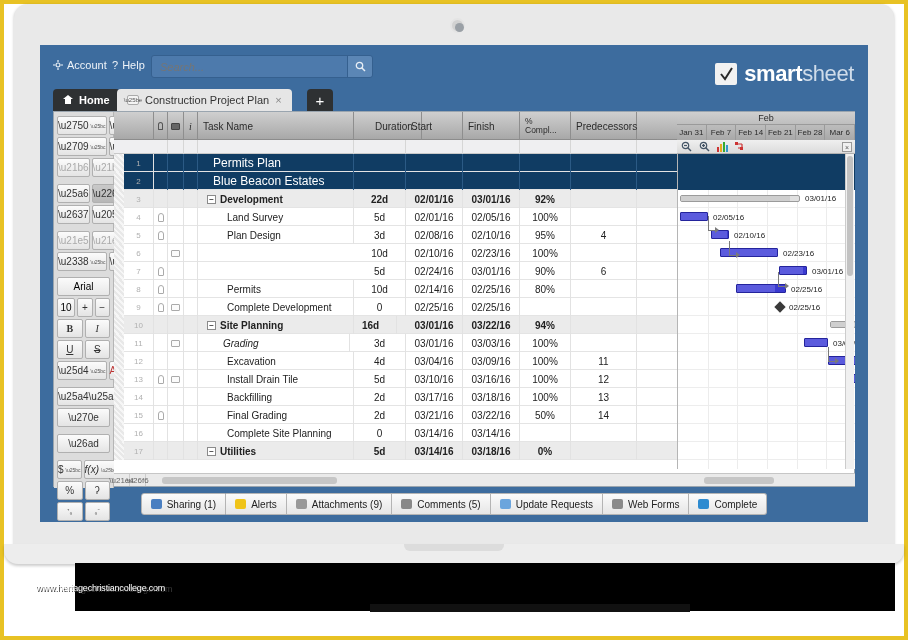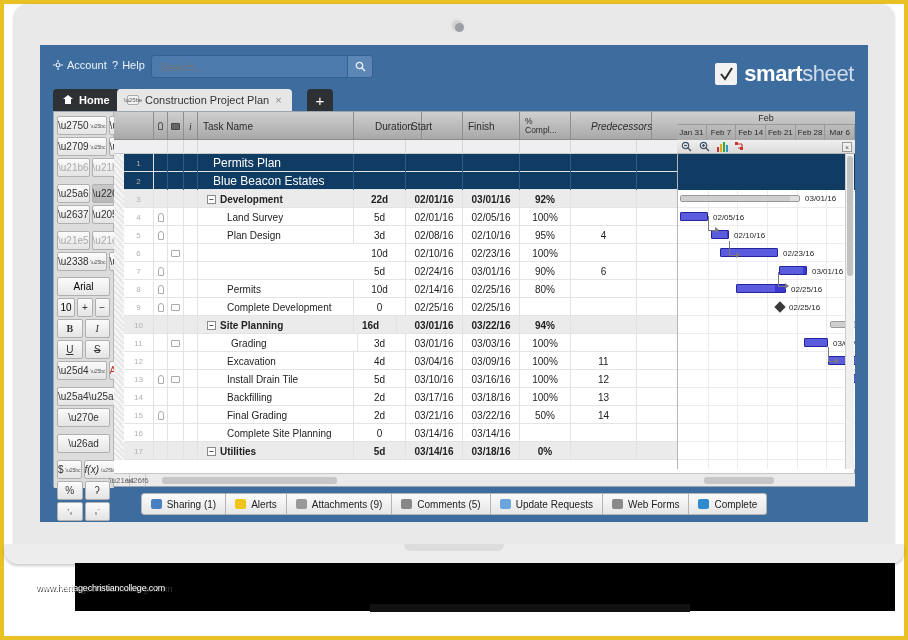--- a/index.html
+++ b/index.html
@@ -433,21 +433,21 @@
               <span style="display:inline-block;width:9px;height:7px;border:1px solid #444;background:#666;border-radius:1px"></span>
             </div>
             <div class="hcell icon" style="left: 70px; width: 14px;">
               <i style="font-family:'Liberation Serif',serif;font-size:10px">i</i>
             </div>
             <div class="hcell" style="left: 84px; width: 156px;">Task Name</div>
             <div class="hcell" style="left: 256px; width: 52px;">Duration</div>
             <div class="hcell" style="left: 292px; width: 57px;">Start</div>
             <div class="hcell" style="left: 349px; width: 57px;">Finish</div>
             <div class="hcell" style="left: 406px; width: 51px; white-space: normal; line-height: 9px; font-size: 8.5px;">% Compl...</div>
-            <div class="hcell" style="left: 472px; width: 66px; font-style: italic;">Predecessors</div>
+            <div class="hcell" style="left: 457px; width: 66px;">Predecessors</div>
             <div class="hcell" style="left: 0px; width: 40px;"></div>
           </div>
         <div id="filterrow">
             <div class="frcell" style="left: 40px; width: 14px;"></div>
             <div class="frcell" style="left: 54px; width: 16px;"></div>
             <div class="frcell" style="left: 70px; width: 14px;"></div>
             <div class="frcell" style="left: 84px; width: 156px;"></div>
             <div class="frcell" style="left: 240px; width: 52px;"></div>
             <div class="frcell" style="left: 292px; width: 57px;"></div>
             <div class="frcell" style="left: 349px; width: 57px;"></div>
@@ -670,21 +670,21 @@
               <div class="cell c" style="left: 457px; width: 66px;"></div>
             </div>
             <div class="row rowsep plain" style="top: 180px;">
               <div class="num"></div>
               <div class="rn">11</div>
               <div class="cell c" style="left: 40px; width: 14px;"></div>
               <div class="cell c" style="left: 54px; width: 16px;">
                 <span class="cmt"></span>
               </div>
               <div class="cell c" style="left: 70px; width: 14px;"></div>
-              <div class="cell" style="left: 88px; width: 156px;">
+              <div class="cell" style="left: 80px; width: 156px; font-style: italic;">
                 <span style="display: inline-block; width: 24px;"></span>
                 <span>Grading</span>
               </div>
               <div class="cell c" style="left: 240px; width: 52px;">3d</div>
               <div class="cell c" style="left: 292px; width: 57px;">03/01/16</div>
               <div class="cell c" style="left: 349px; width: 57px;">03/03/16</div>
               <div class="cell c" style="left: 406px; width: 51px;">100%</div>
               <div class="cell c" style="left: 457px; width: 66px;"></div>
             </div>
             <div class="row rowsep plain" style="top: 198px;">

